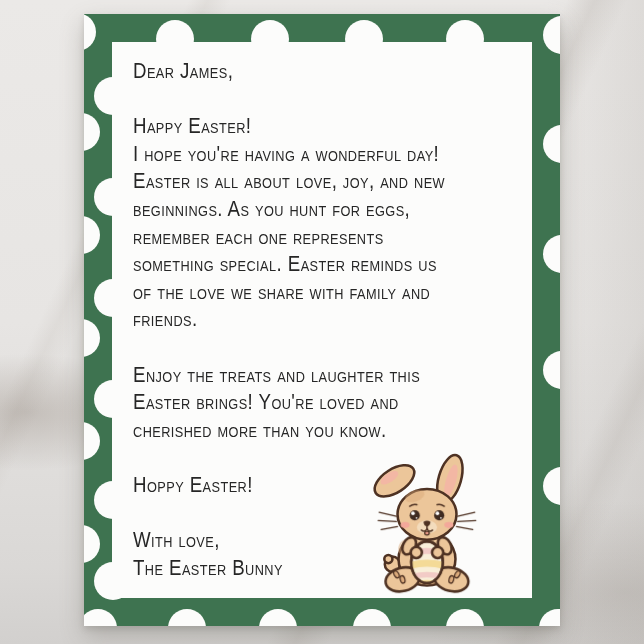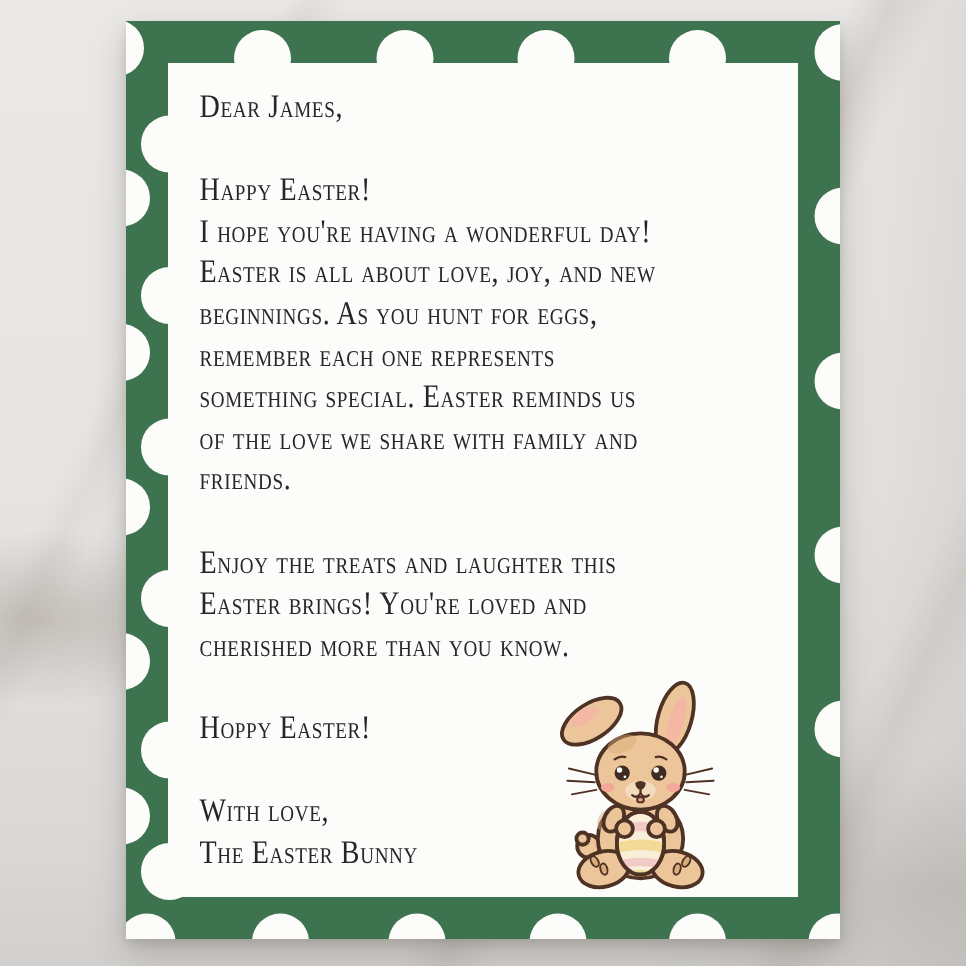--- a/index.html
+++ b/index.html
@@ -11,21 +11,21 @@
   html,body{width:644px;height:644px;overflow:hidden;}
   body{
     font-family:"Liberation Sans", sans-serif;
     background:
       radial-gradient(ellipse 220px 90px at 4% 64%, rgba(125,112,100,.30), transparent 65%),
       radial-gradient(ellipse 320px 130px at 97% 92%, rgba(150,142,134,.28), transparent 70%),
       linear-gradient(115deg, transparent 20%, rgba(170,162,154,.14) 22%, transparent 24.5%, transparent 60%, rgba(158,150,142,.20) 63%, transparent 66.5%, transparent 84%, rgba(158,150,142,.16) 87%, transparent 90%),
       linear-gradient(90deg, transparent 85%, rgba(172,167,162,.22) 100%),
       linear-gradient(180deg, #ebe9e7 0%, #e7e5e3 50%, #dad8d6 88%, #d2d0ce 100%);
   }
-  .scene{position:relative;width:644px;height:644px;font-family:Liberation Serif, serif;}
+  .scene{position:relative;width:644px;height:644px;}
   .card{
     position:absolute;left:84px;top:14px;width:476px;height:612px;
     background:var(--green);
     overflow:hidden;
     box-shadow:0 10px 22px rgba(100,95,88,.32), 0 3px 6px rgba(100,95,88,.20);
   }
   .dot{
     position:absolute;width:38px;height:38px;border-radius:50%;
     background:var(--paper);
   }

